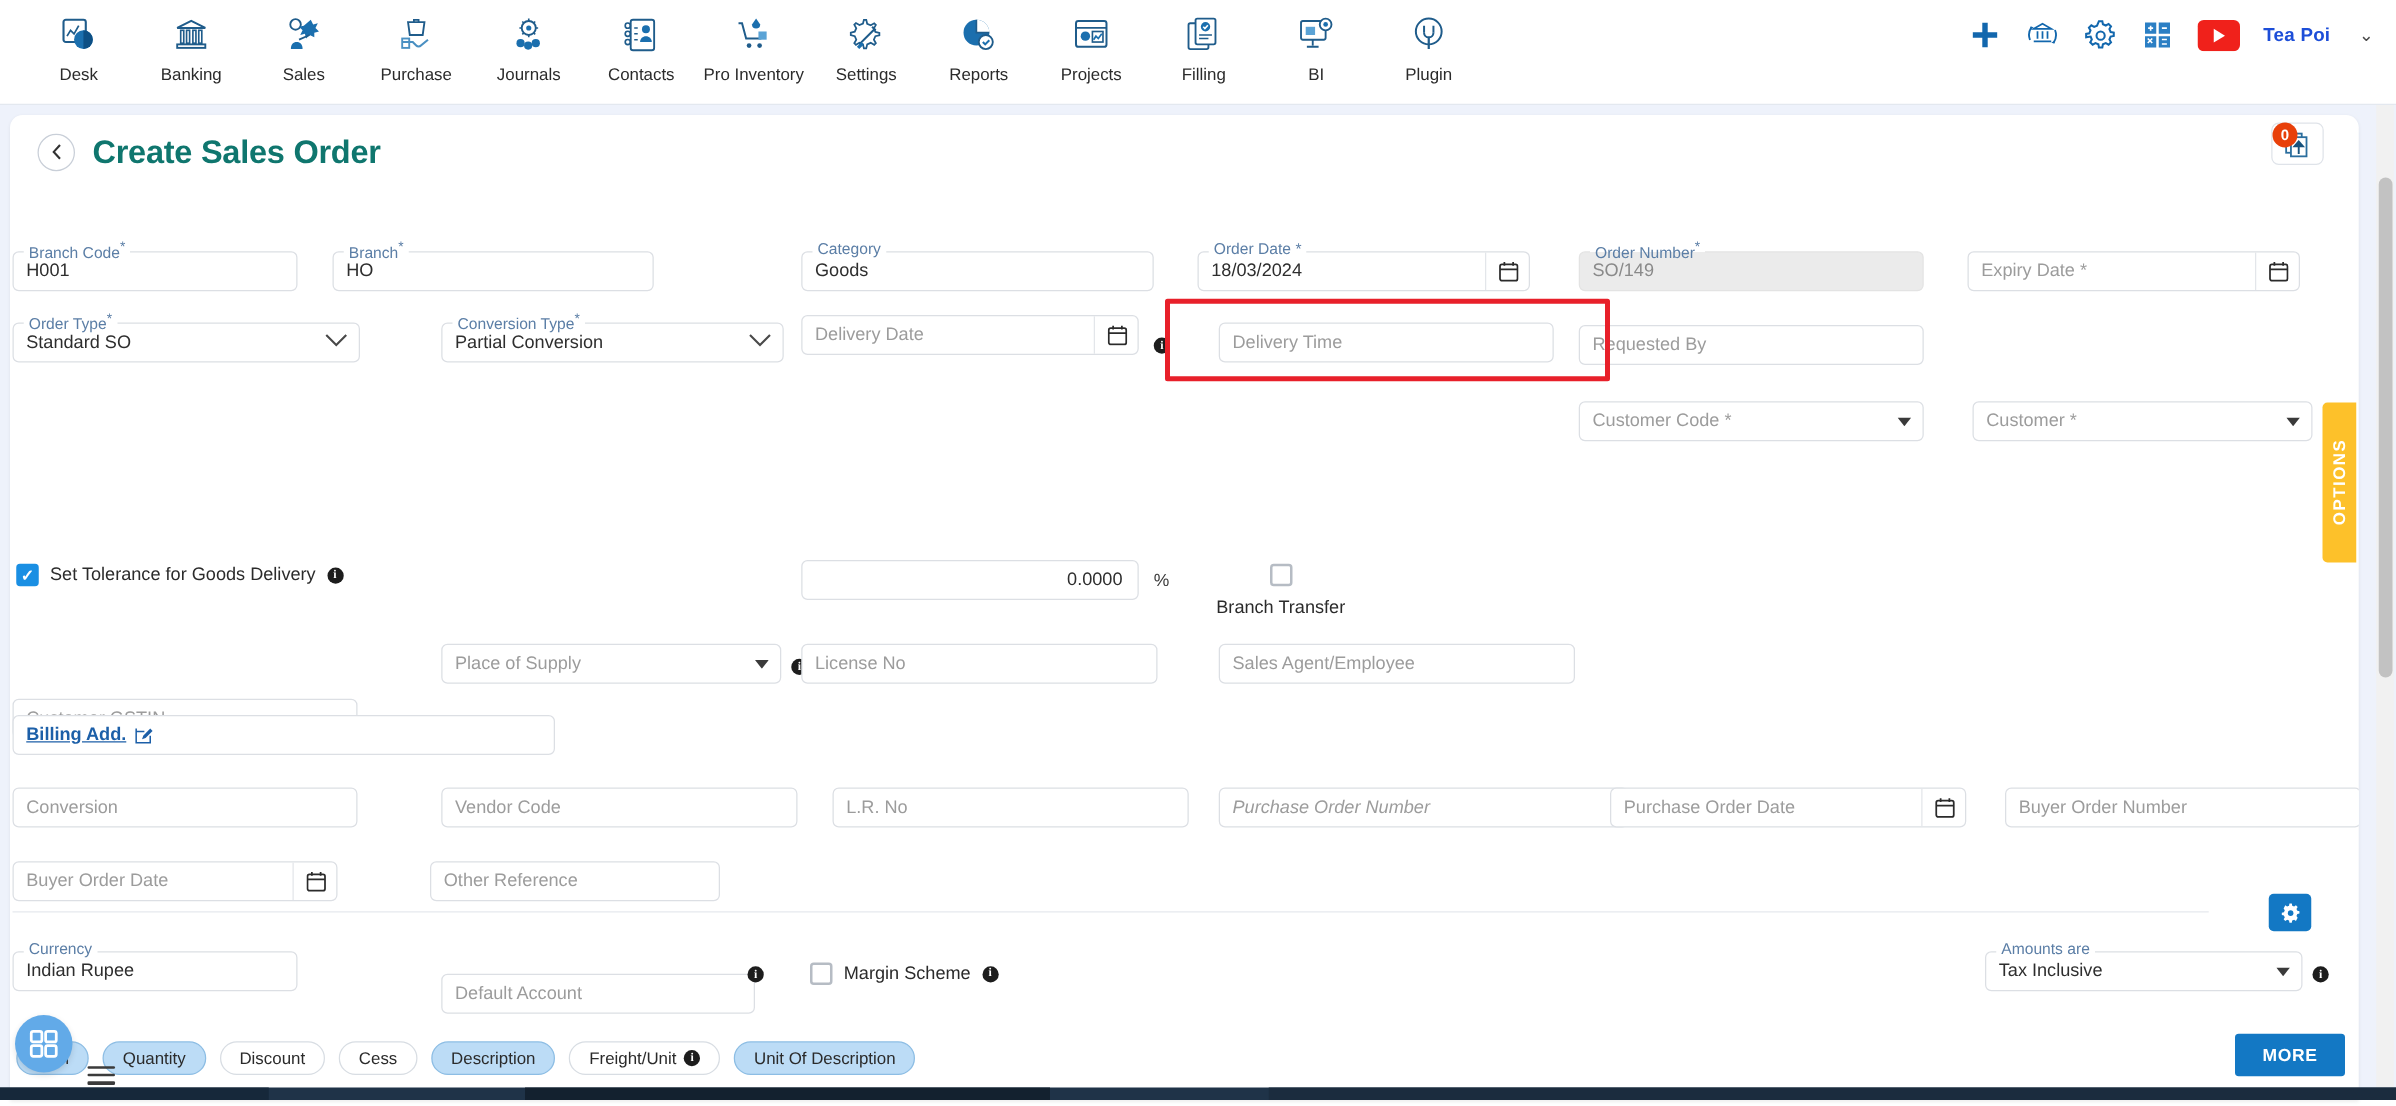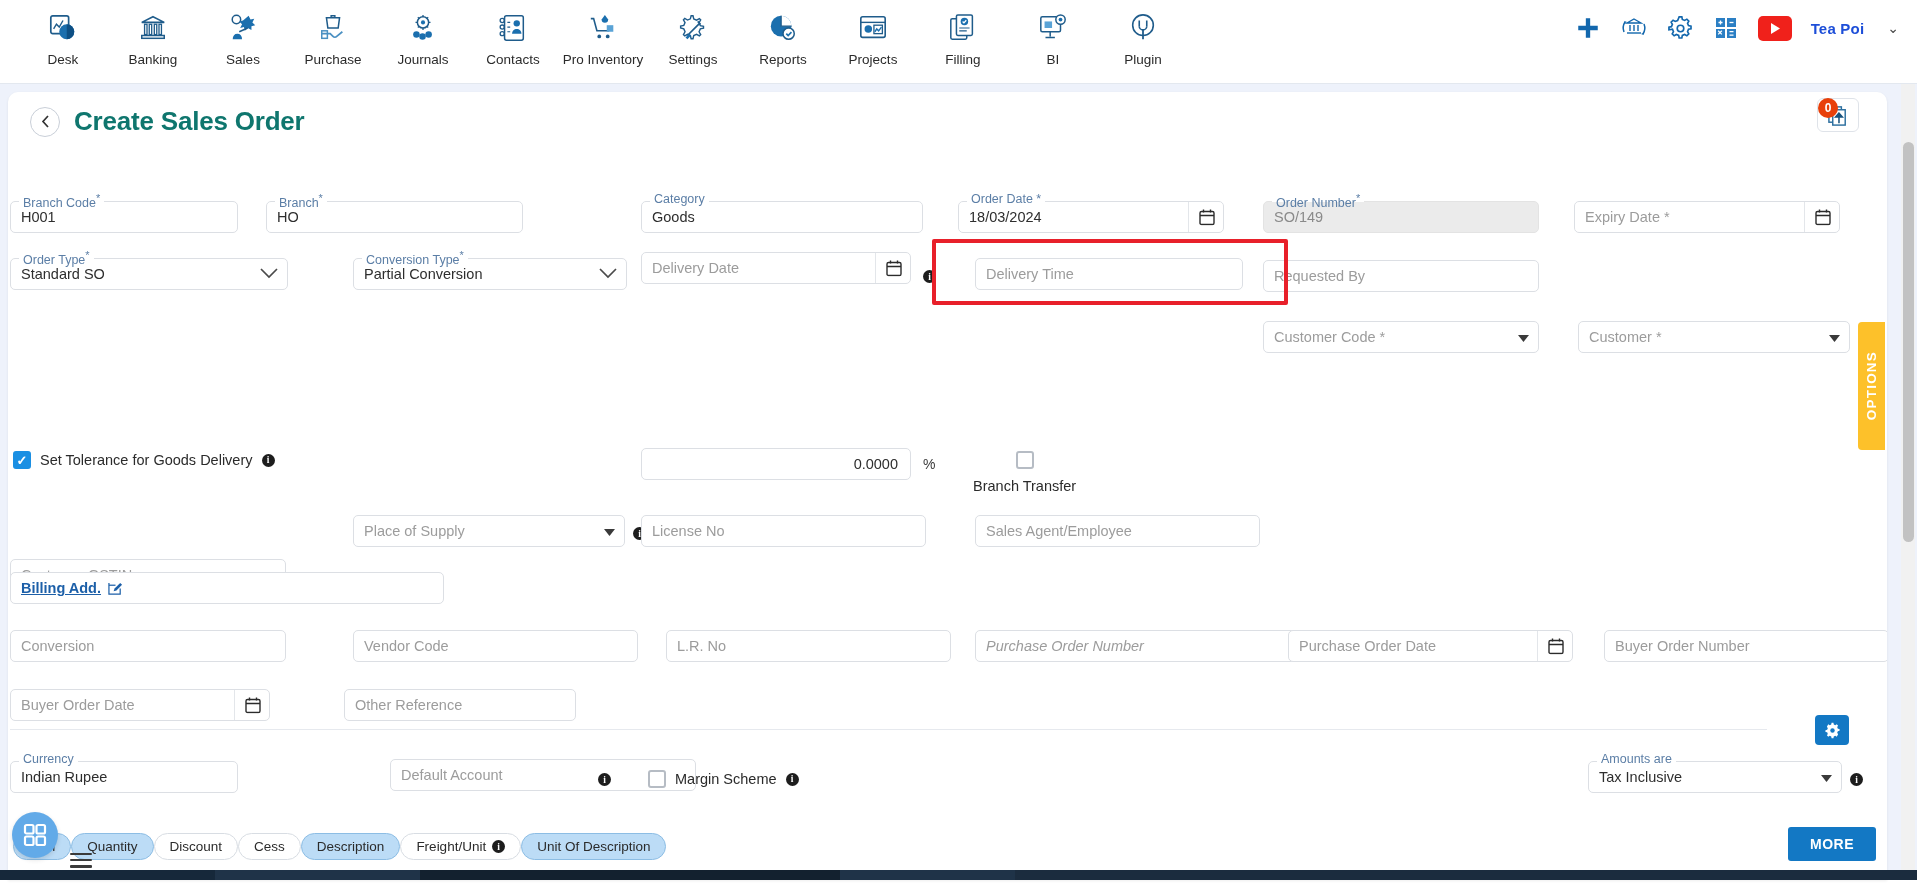--- a/index.html
+++ b/index.html
@@ -150,21 +150,21 @@
     display:flex;align-items:center;justify-content:center; cursor:pointer;
   }
   .chk.on { background:#1a8fe3; border-color:#1a8fe3; }
   .chk.on:after { content:"✓"; color:#fff; font-size: 13px; font-weight:bold; line-height:1; }
 
   .link-billing {
     color:#1c5fa8; text-decoration: underline; font-size: 14.5px; font-weight:bold; cursor:pointer;
   }
 
   
-  .pills { position:absolute; display:flex; align-items:center; }
+  .pills { position:absolute; display:flex; align-items:center; gap: 11px; }
   .pill {
     height: 27px; border-radius: 14px; border:1px solid #b9d7ef; background:#fff;
     display:flex;align-items:center;gap:6px; padding:0 15px; font-size:13.5px; color:#2b2b2b;
     cursor:pointer; white-space:nowrap;
   }
   .pill.active { background:#bcdcf6; border-color:#8cbde4; }
   .pill.plain { border-color:#d8dde3; }
 
   .btn-more {
     position:absolute;
@@ -747,21 +747,21 @@
       </div>
       <div class="divider-line" style="left:2px; right:120px; top:586px;"></div>
 
       <div class="fld" style="left:2px; top:618px; width:228px;">
         <div class="fl-label">Currency</div>
         <div class="fld-box">
             <span class="val">Indian Rupee</span>
           </div>
       </div>
 
-      <div class="fld" style="left:345px; top:616px; width:306px;margin-left:37px;">
+      <div class="fld" style="left:345px; top:636px; width:251px;">
         <div class="fld-box">
             <span class="ph">Default Account</span>
           </div>
       </div>
       <span class="info-ico" style="position:absolute;left:590px;top:630px;">i</span>
 
       <div class="chk-row" style="left:640px; top:627px;">
         <span class="chk"></span>
         <span>Margin Scheme</span>
         <span class="info-ico">i</span>

